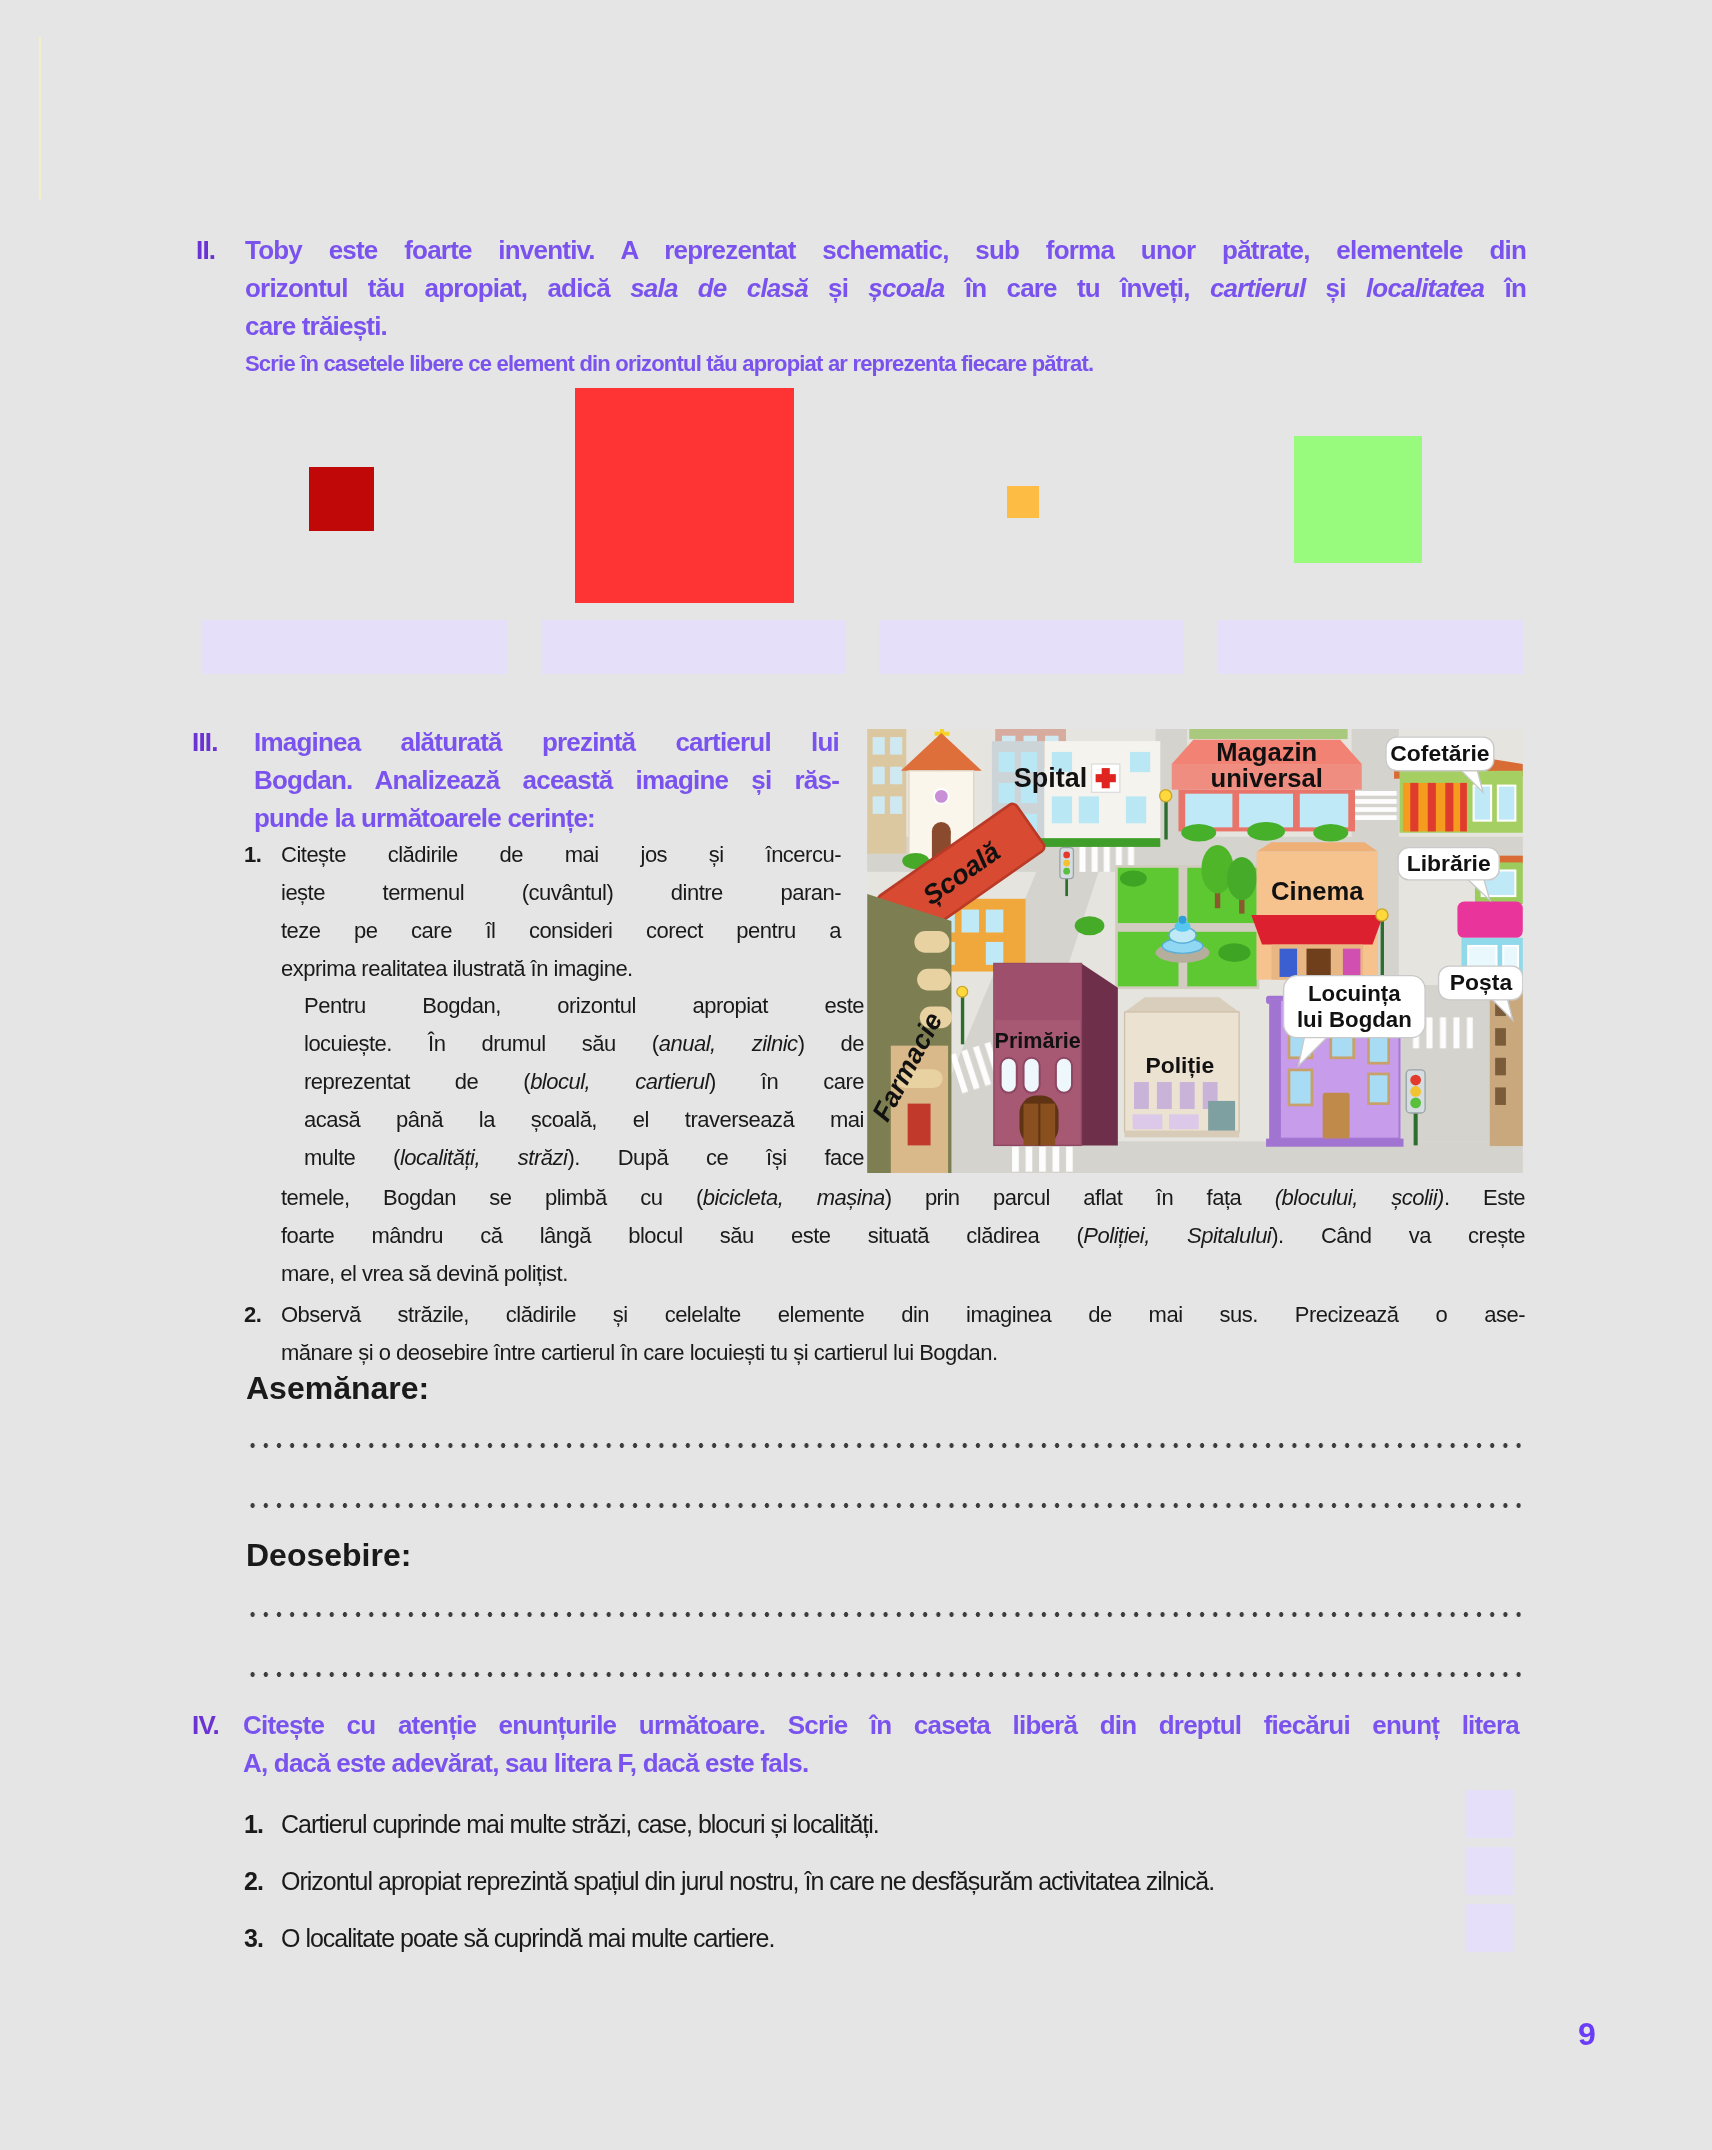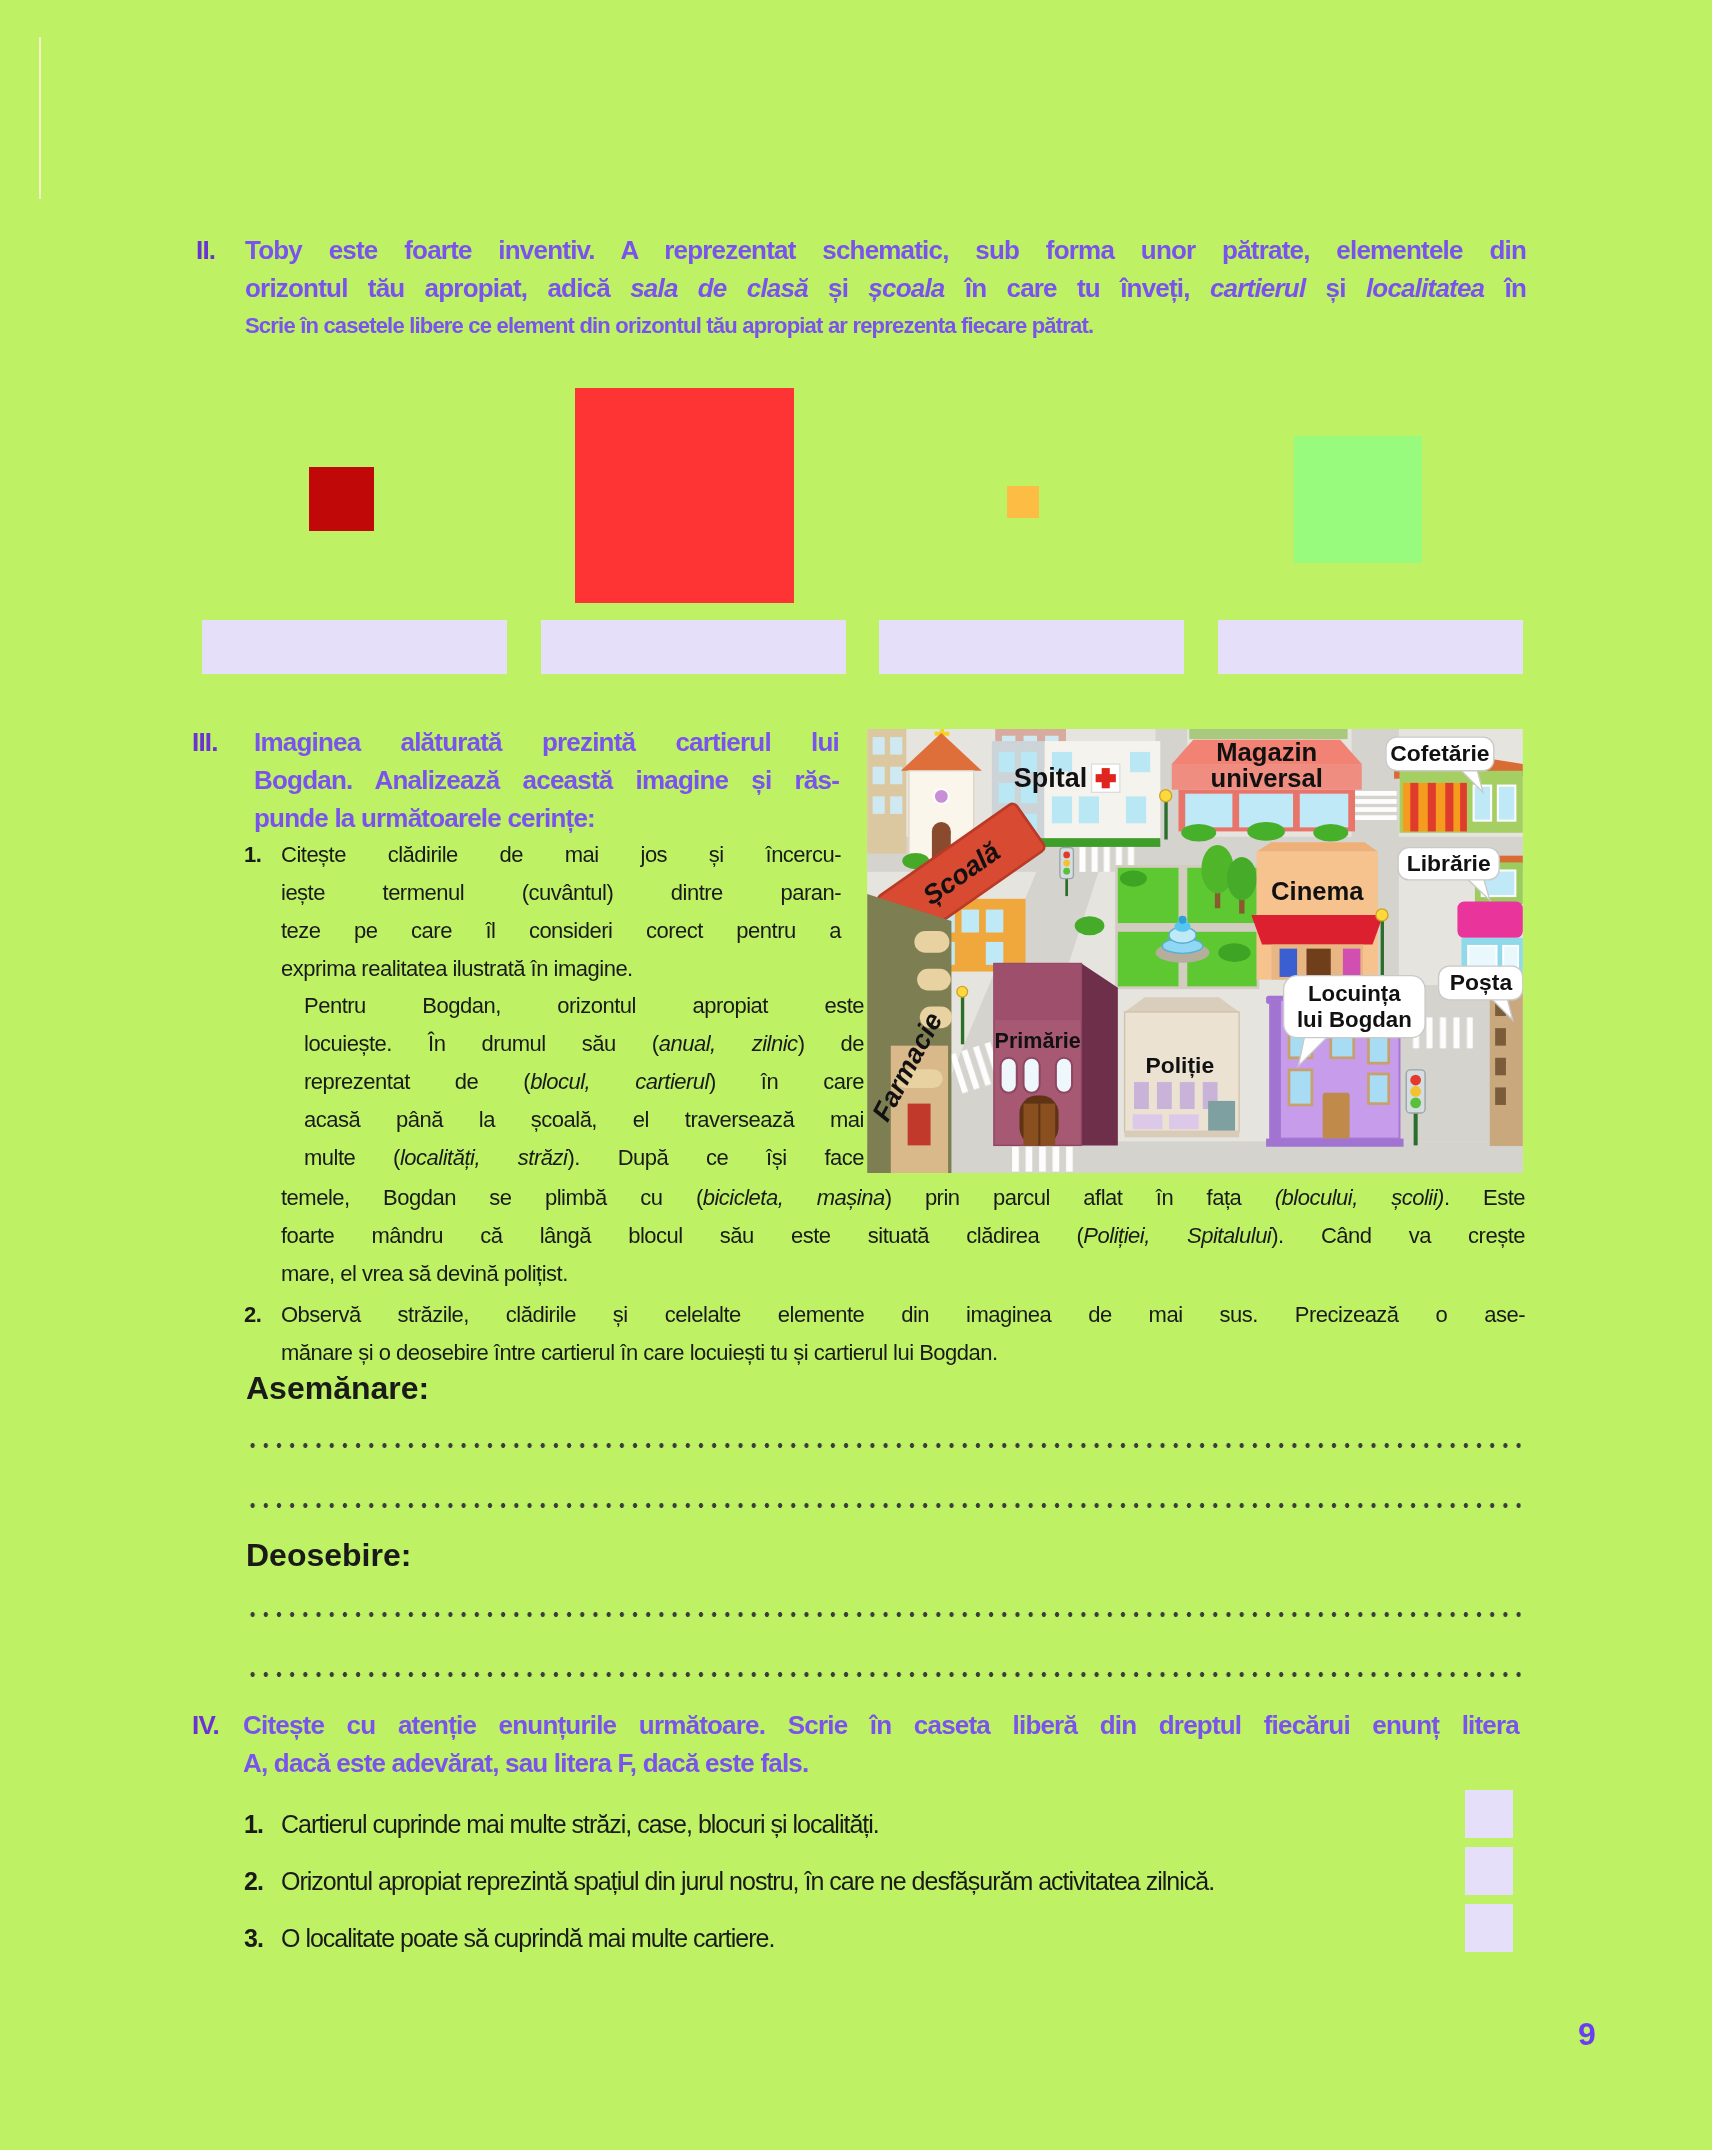--- a/index.html
+++ b/index.html
@@ -1,17 +1,17 @@
 <!DOCTYPE html>
 <html style="font-size:10.8px"><head>
 <meta charset="utf-8">
 <style>
   html,body{margin:0;padding:0;background:#ffffff;}
   #page{
-    position:relative;width:1712px;height:2151px;background:#bef264;overflow:hidden;
+    position:relative;width:1712px;height:2151px;background:#e5e5e5;overflow:hidden;
     font-family:"Liberation Sans","DejaVu Sans",sans-serif;color:#1a1a1a;
   }
   .abs{position:absolute;}
   
   .line{white-space:nowrap;line-height:38px;}
   .line.j{text-align:justify;text-align-last:justify;}
   .it{font-style:italic;}
   .bd{font-weight:bold;}
   
   .numblock{position:absolute;display:grid;}
@@ -41,20 +41,21 @@
 <div id="page">
 
   <div id="ylinemark" class="abs" style="left:39px;top:37px;width:2px;height:162px;"></div>
 
   <div class="numblock purple" style="left:196px;top:231px;grid-template-columns:49px 1281px;">
     <div class="numeral ptext">II.</div>
     <div>
       <div class="ptext">
           <div class="line j"><span>Toby este foarte inventiv. A reprezentat schematic, sub forma unor pătrate, elementele din</span></div>
           <div class="line j"><span>orizontul tău apropiat, adică </span><span class="it">sala de clasă</span><span> și </span><span class="it">școala</span><span> în care tu înveți, </span><span class="it">cartierul</span><span> și </span><span class="it">localitatea</span><span> în</span></div>
+          <div class="line"><span>care trăiești.</span></div>
         </div>
       <div class="line btext" style="font-weight:bold;letter-spacing:-0.8px;">Scrie în casetele libere ce element din orizontul tău apropiat ar reprezenta fiecare pătrat.</div>
     </div>
   </div>
 
   <div class="sq" style="left: 309px; top: 467px; width: 65px; height: 64px; background: rgb(193, 8, 8);"></div>
   <div class="sq" style="left: 575px; top: 388px; width: 219px; height: 215px; background: rgb(254, 52, 52);"></div>
   <div class="sq" style="left: 1007px; top: 486px; width: 32px; height: 32px; background: rgb(253, 189, 69);"></div>
   <div class="sq" style="left: 1294px; top: 436px; width: 128px; height: 127px; background: rgb(152, 251, 126);"></div>
 

